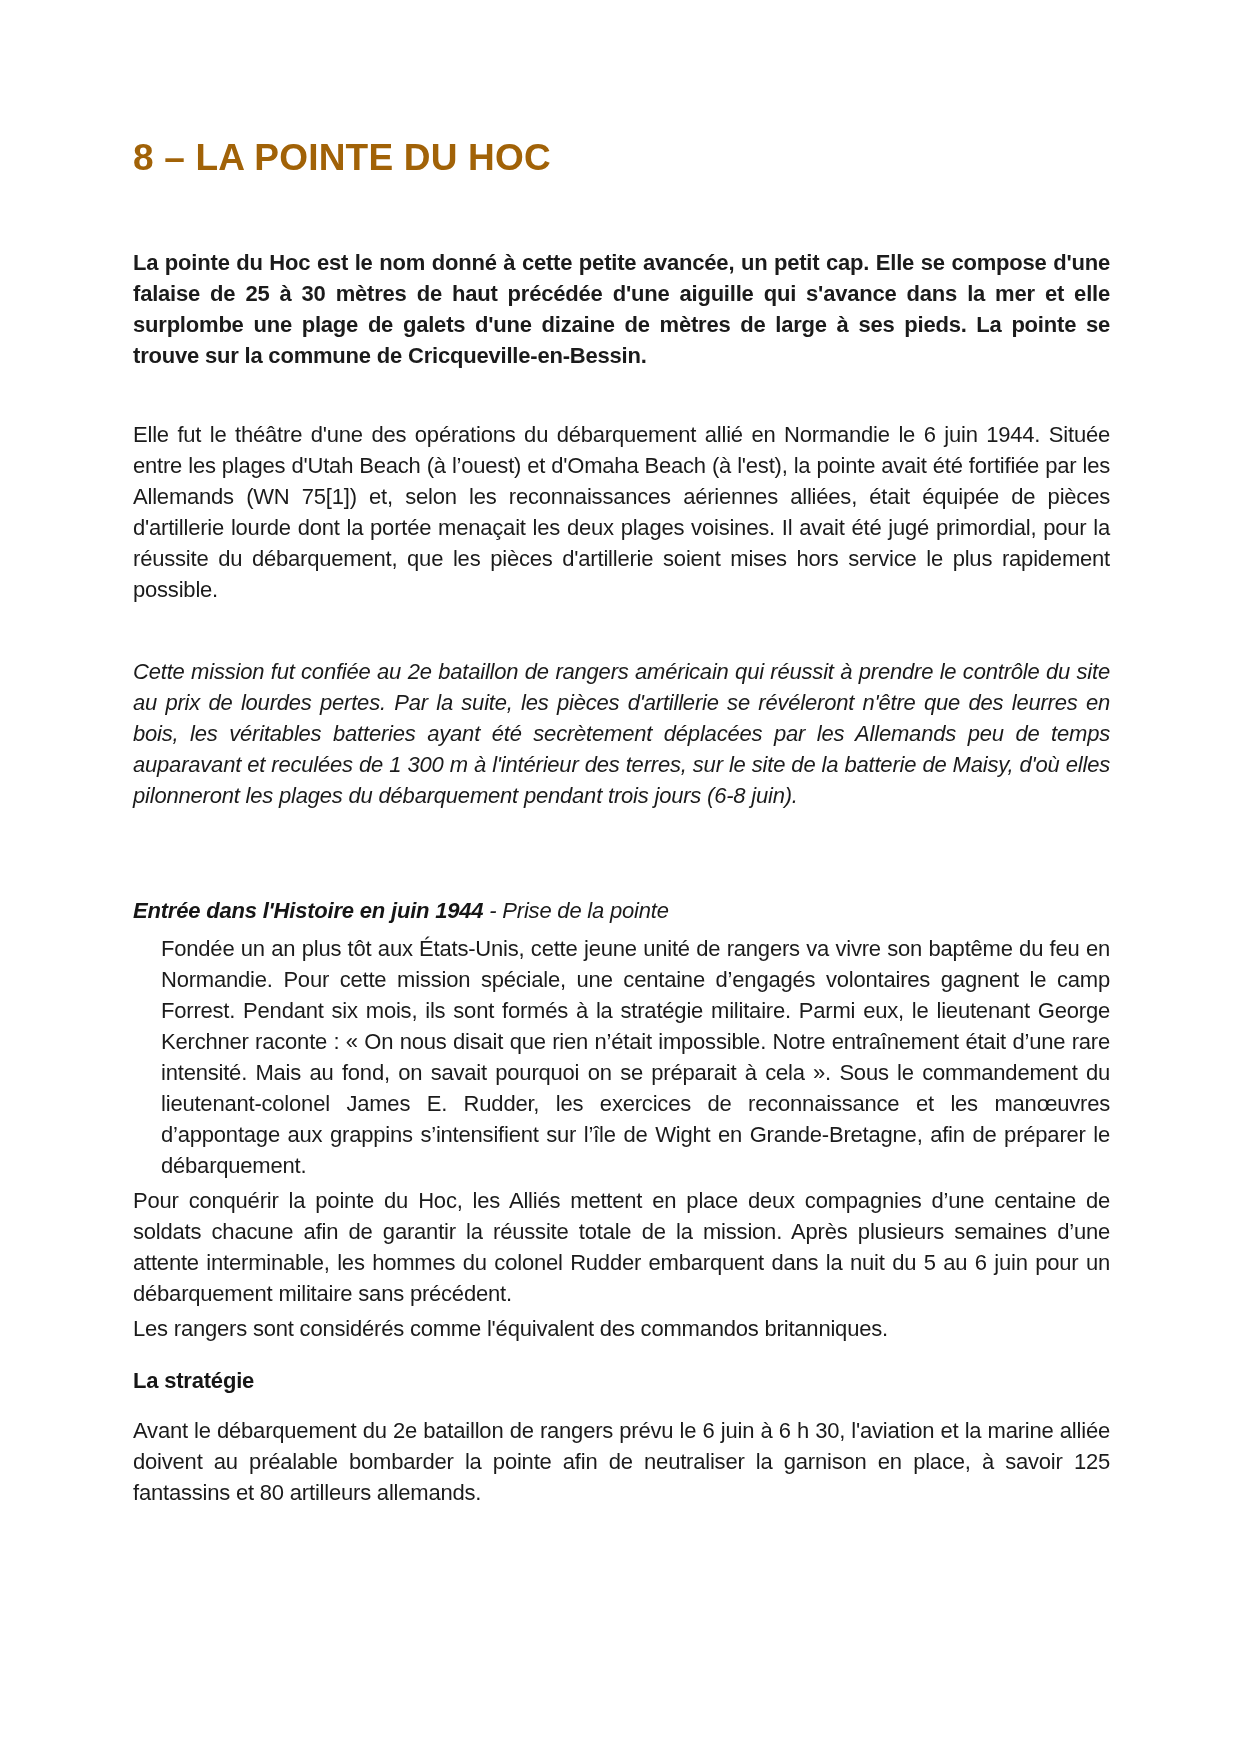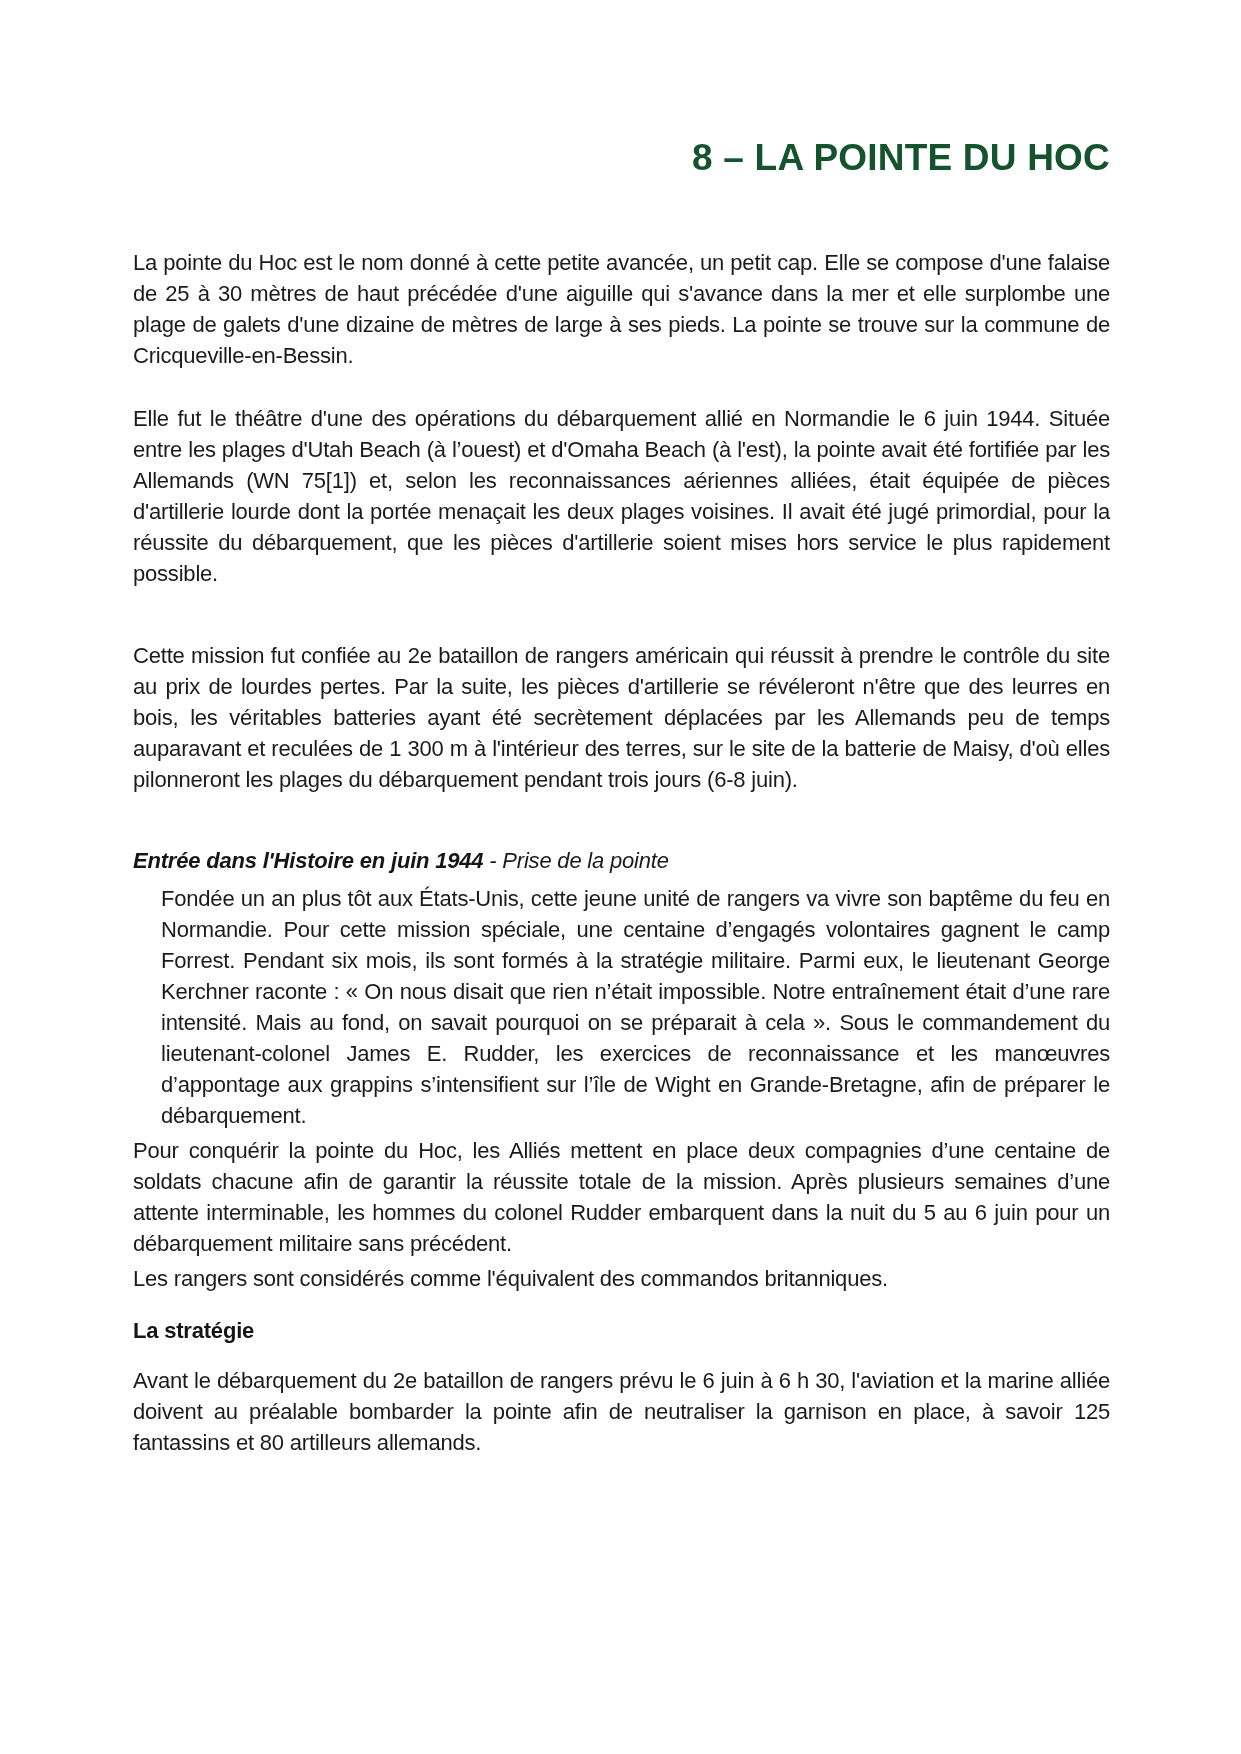--- a/index.html
+++ b/index.html
@@ -22,23 +22,22 @@
   .content {
     padding: 0 131px 0 133px;
   }
 
   .doc-title {
     margin-top: 135px;
     margin-bottom: 66px;
     font-size: 37px;
     line-height: 46px;
     font-weight: 700;
-    color: #14532d;
+    color: #a16207;
     letter-spacing: 0.2px;
-    text-align: right;
   }
 
   p.body-text {
     font-size: 22px;
     line-height: 31px;
     letter-spacing: -0.2px;
     text-align: justify;
     color: #1b1b1b;
   }
 
@@ -48,23 +47,23 @@
     letter-spacing: -0.2px;
     font-weight: 700;
     color: #161616;
   }
 
   .subheading .regular-part {
     font-weight: 400;
     color: #1b1b1b;
   }
 
-  .para-intro1   { margin-bottom: 32px; }
+  .para-intro1   { margin-bottom: 48px; font-weight: bold; }
   .para-intro2   { margin-bottom: 51px; }
-  .para-intro3   { margin-bottom: 50px; }
+  .para-intro3   { margin-bottom: 84px; font-style: italic; }
   .heading-history  { margin-bottom: 7px; font-style: italic; }
   .heading-rangers  { margin-bottom: 9px; }
   .para-rangers1 { margin-bottom: 4px; margin-left: 28px; }
   .para-rangers2 { margin-bottom: 4px; }
   .para-rangers3 { margin-bottom: 21px; }
   .heading-strategy { margin-bottom: 19px; }
   .para-strategy { margin-bottom: 0; }
 </style>
 </head>
 <body>

